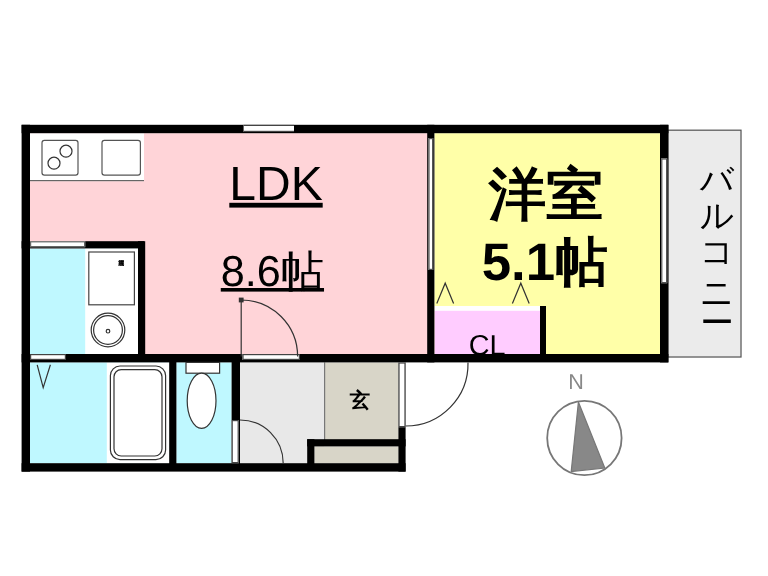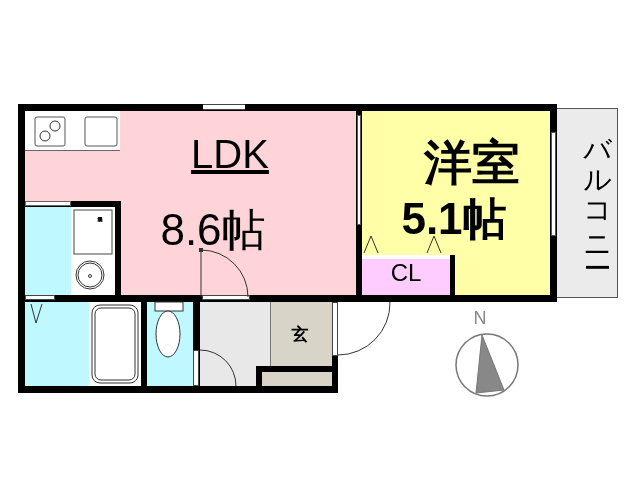--- a/index.html
+++ b/index.html
@@ -108,24 +108,24 @@
   <path d="M364 253 L371 236 L378 253" fill="none" stroke="#333"></path>
   <path d="M427 253 L434 236 L441 253" fill="none" stroke="#333"></path>
 
   <circle cx="487" cy="365" r="31" fill="#fff" stroke="#777" stroke-width="1.5"></circle>
   <path d="M482 335 L504 390 L476 393 Z" fill="#888" stroke="#777"></path>
 </svg>
 
 <div class="abs" style="left:83px;top:212px;width:20px;font-size:5px;line-height:6px;writing-mode:vertical-rl;text-align:center;color:#000;">洗濯機置場</div>
 
 <div class="room-label" style="left:160px;top:134px;width:140px;font-size:40px;font-weight:normal;font-family:'Liberation Sans',sans-serif;text-decoration:underline;">LDK</div>
-<div class="room-label" style="left:138px;top:208px;width:150px;font-size:44px;font-weight:normal;font-family:'Liberation Sans',sans-serif;">8.6帖</div>
+<div class="room-label" style="left:152px;top:208px;width:150px;font-size:36px;font-weight:normal;font-family:'Liberation Sans',sans-serif;text-decoration:underline;">8.6帖</div>
 
-<div class="room-label" style="left:390px;top:138px;width:130px;font-size:48px;text-align:right;">洋室</div>
+<div class="room-label" style="left:390px;top:138px;width:130px;font-size:48px;">洋室</div>
 <div class="room-label" style="left:384px;top:197px;width:140px;font-size:44px;font-weight:bold;font-family:'Liberation Sans',sans-serif;">5.1帖</div>
 
-<div class="room-label" style="left:364px;top:261px;width:84px;font-size:24px;font-weight:normal;font-family:'Liberation Sans',sans-serif;">CL</div>
+<div class="room-label" style="left:364px;top:277px;width:84px;font-size:24px;font-weight:normal;font-family:'Liberation Sans',sans-serif;">CL</div>
 
 <div class="room-label" style="left:563px;top:118px;width:48px;font-size:28px;font-weight:normal;writing-mode:vertical-rl;letter-spacing:2px;">バルコニー</div>
 
 <div class="room-label" style="left:280px;top:326px;width:40px;font-size:17px;">玄</div>
 
 <div class="room-label" style="left:468px;top:309px;width:24px;font-size:18px;font-weight:normal;color:#888;font-family:'Liberation Sans',sans-serif;">N</div>
 
 </body></html>

